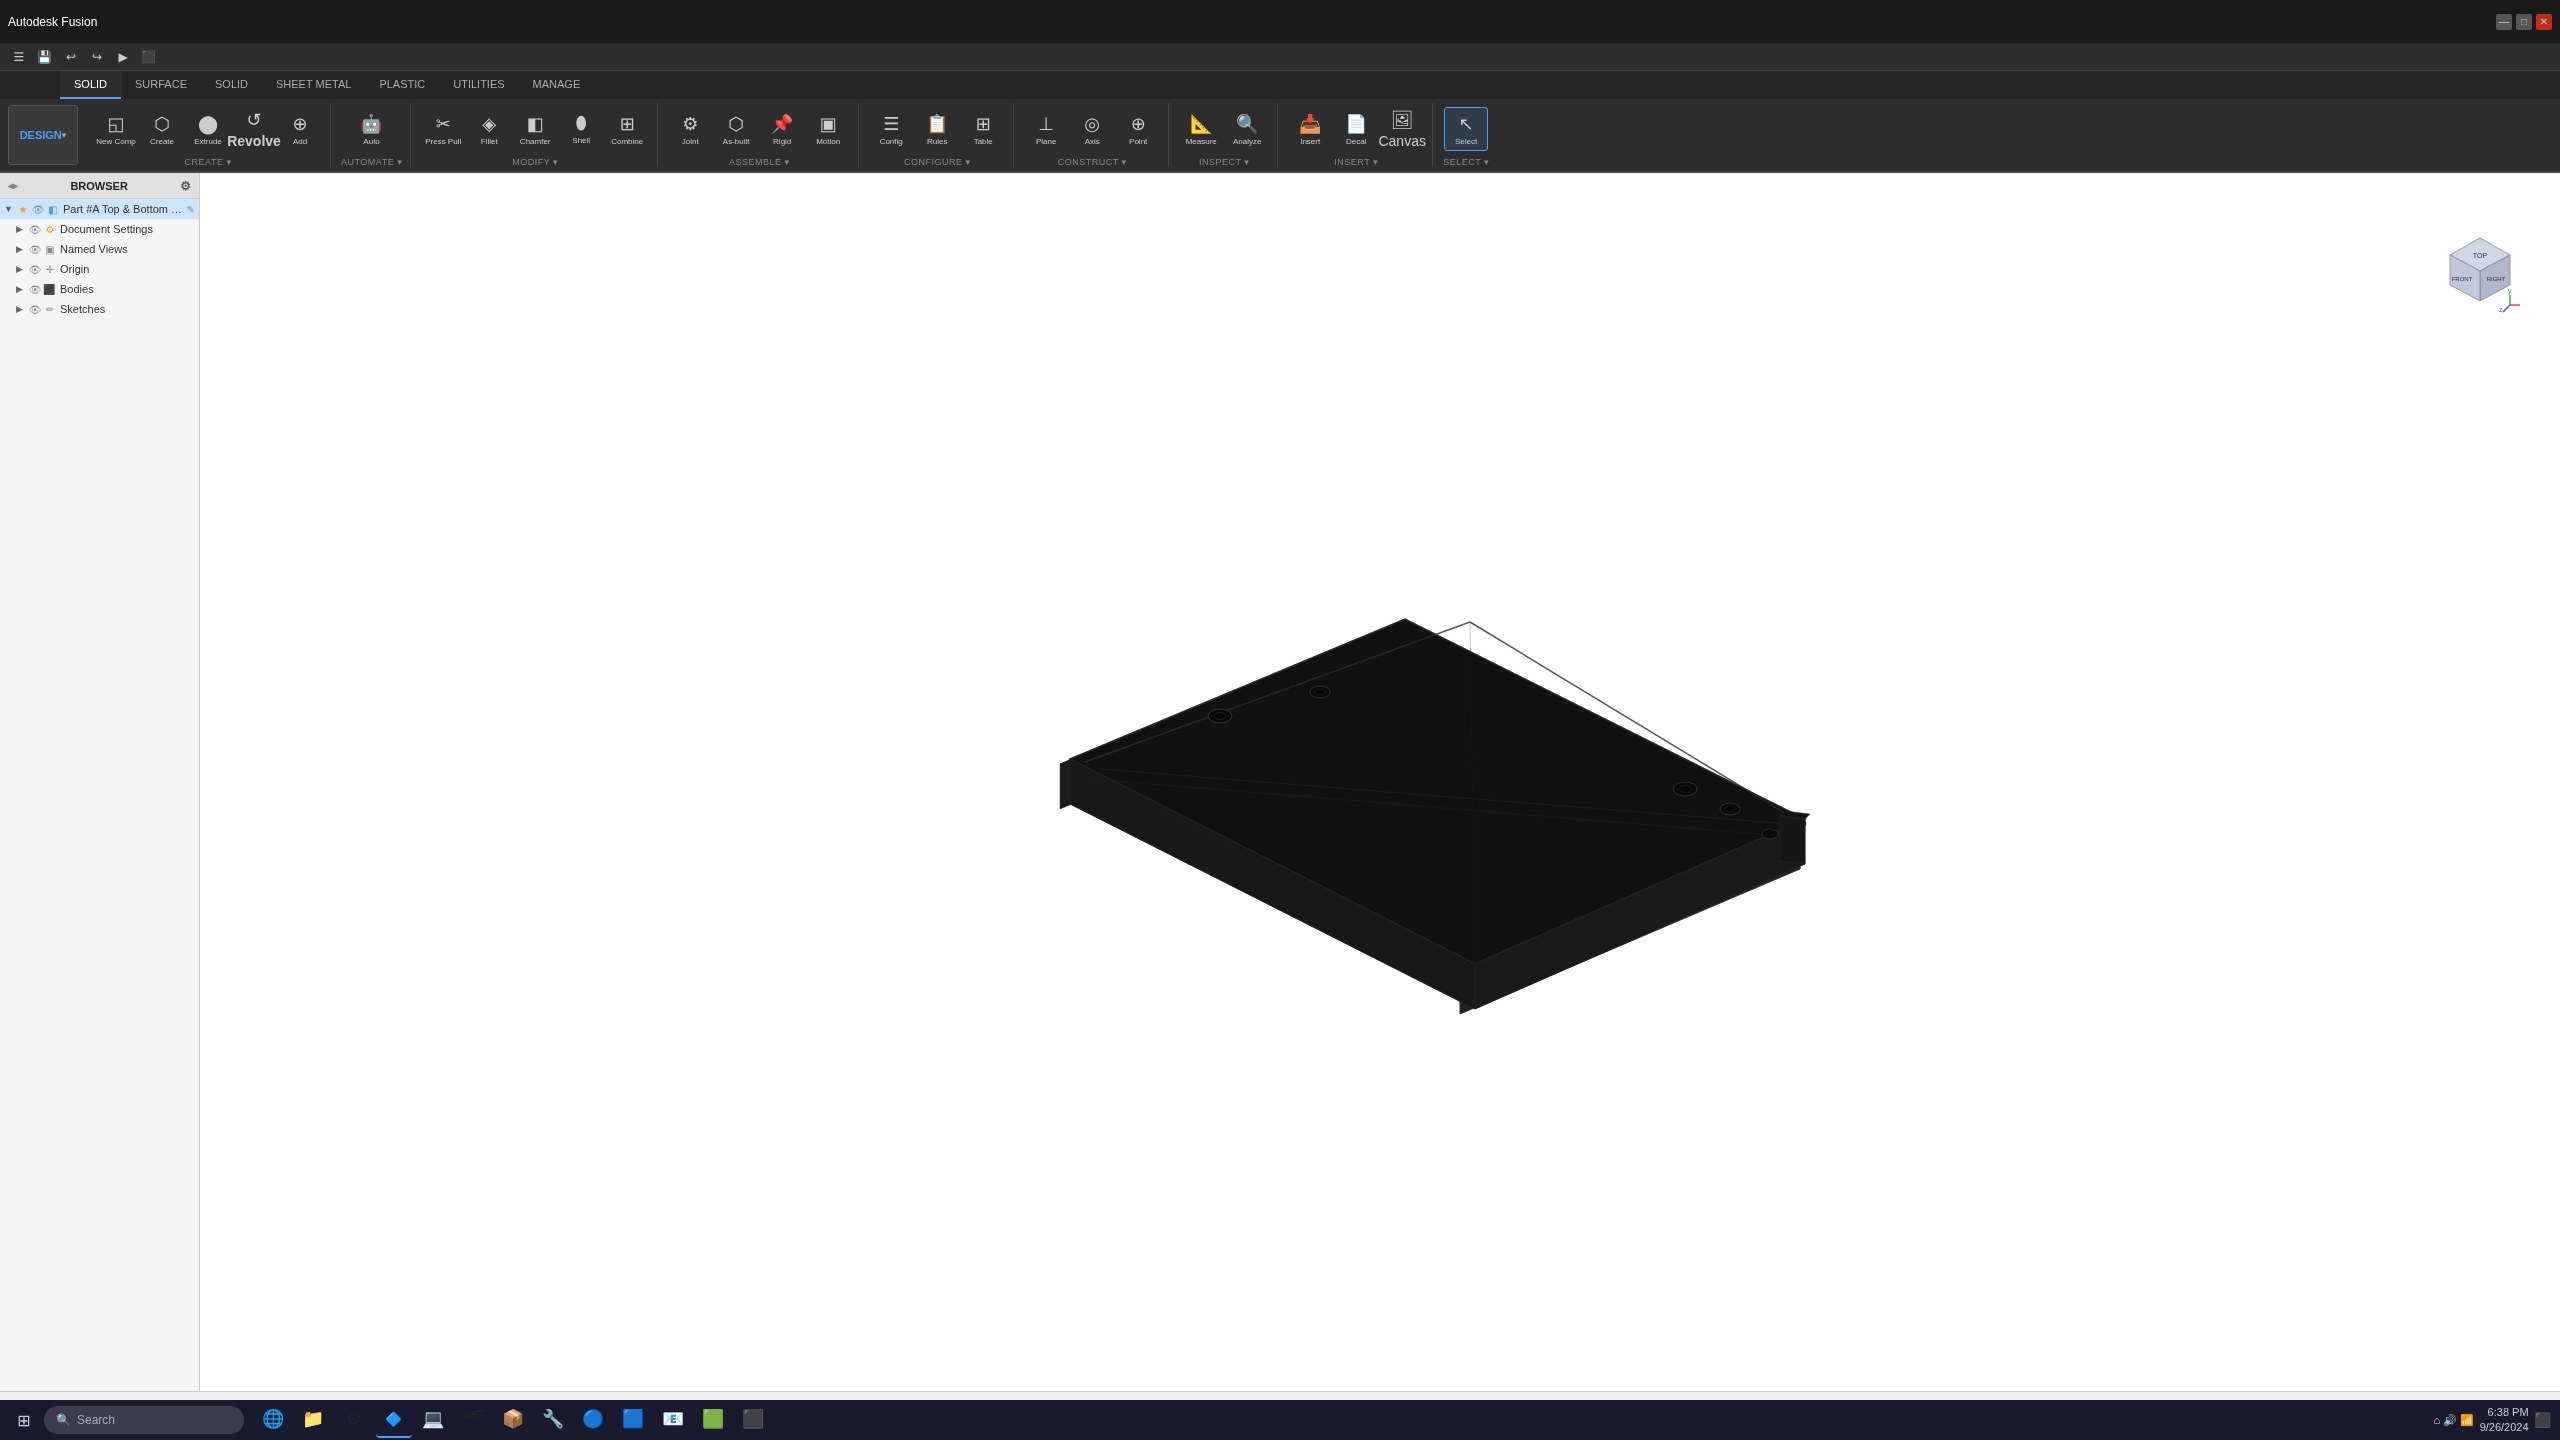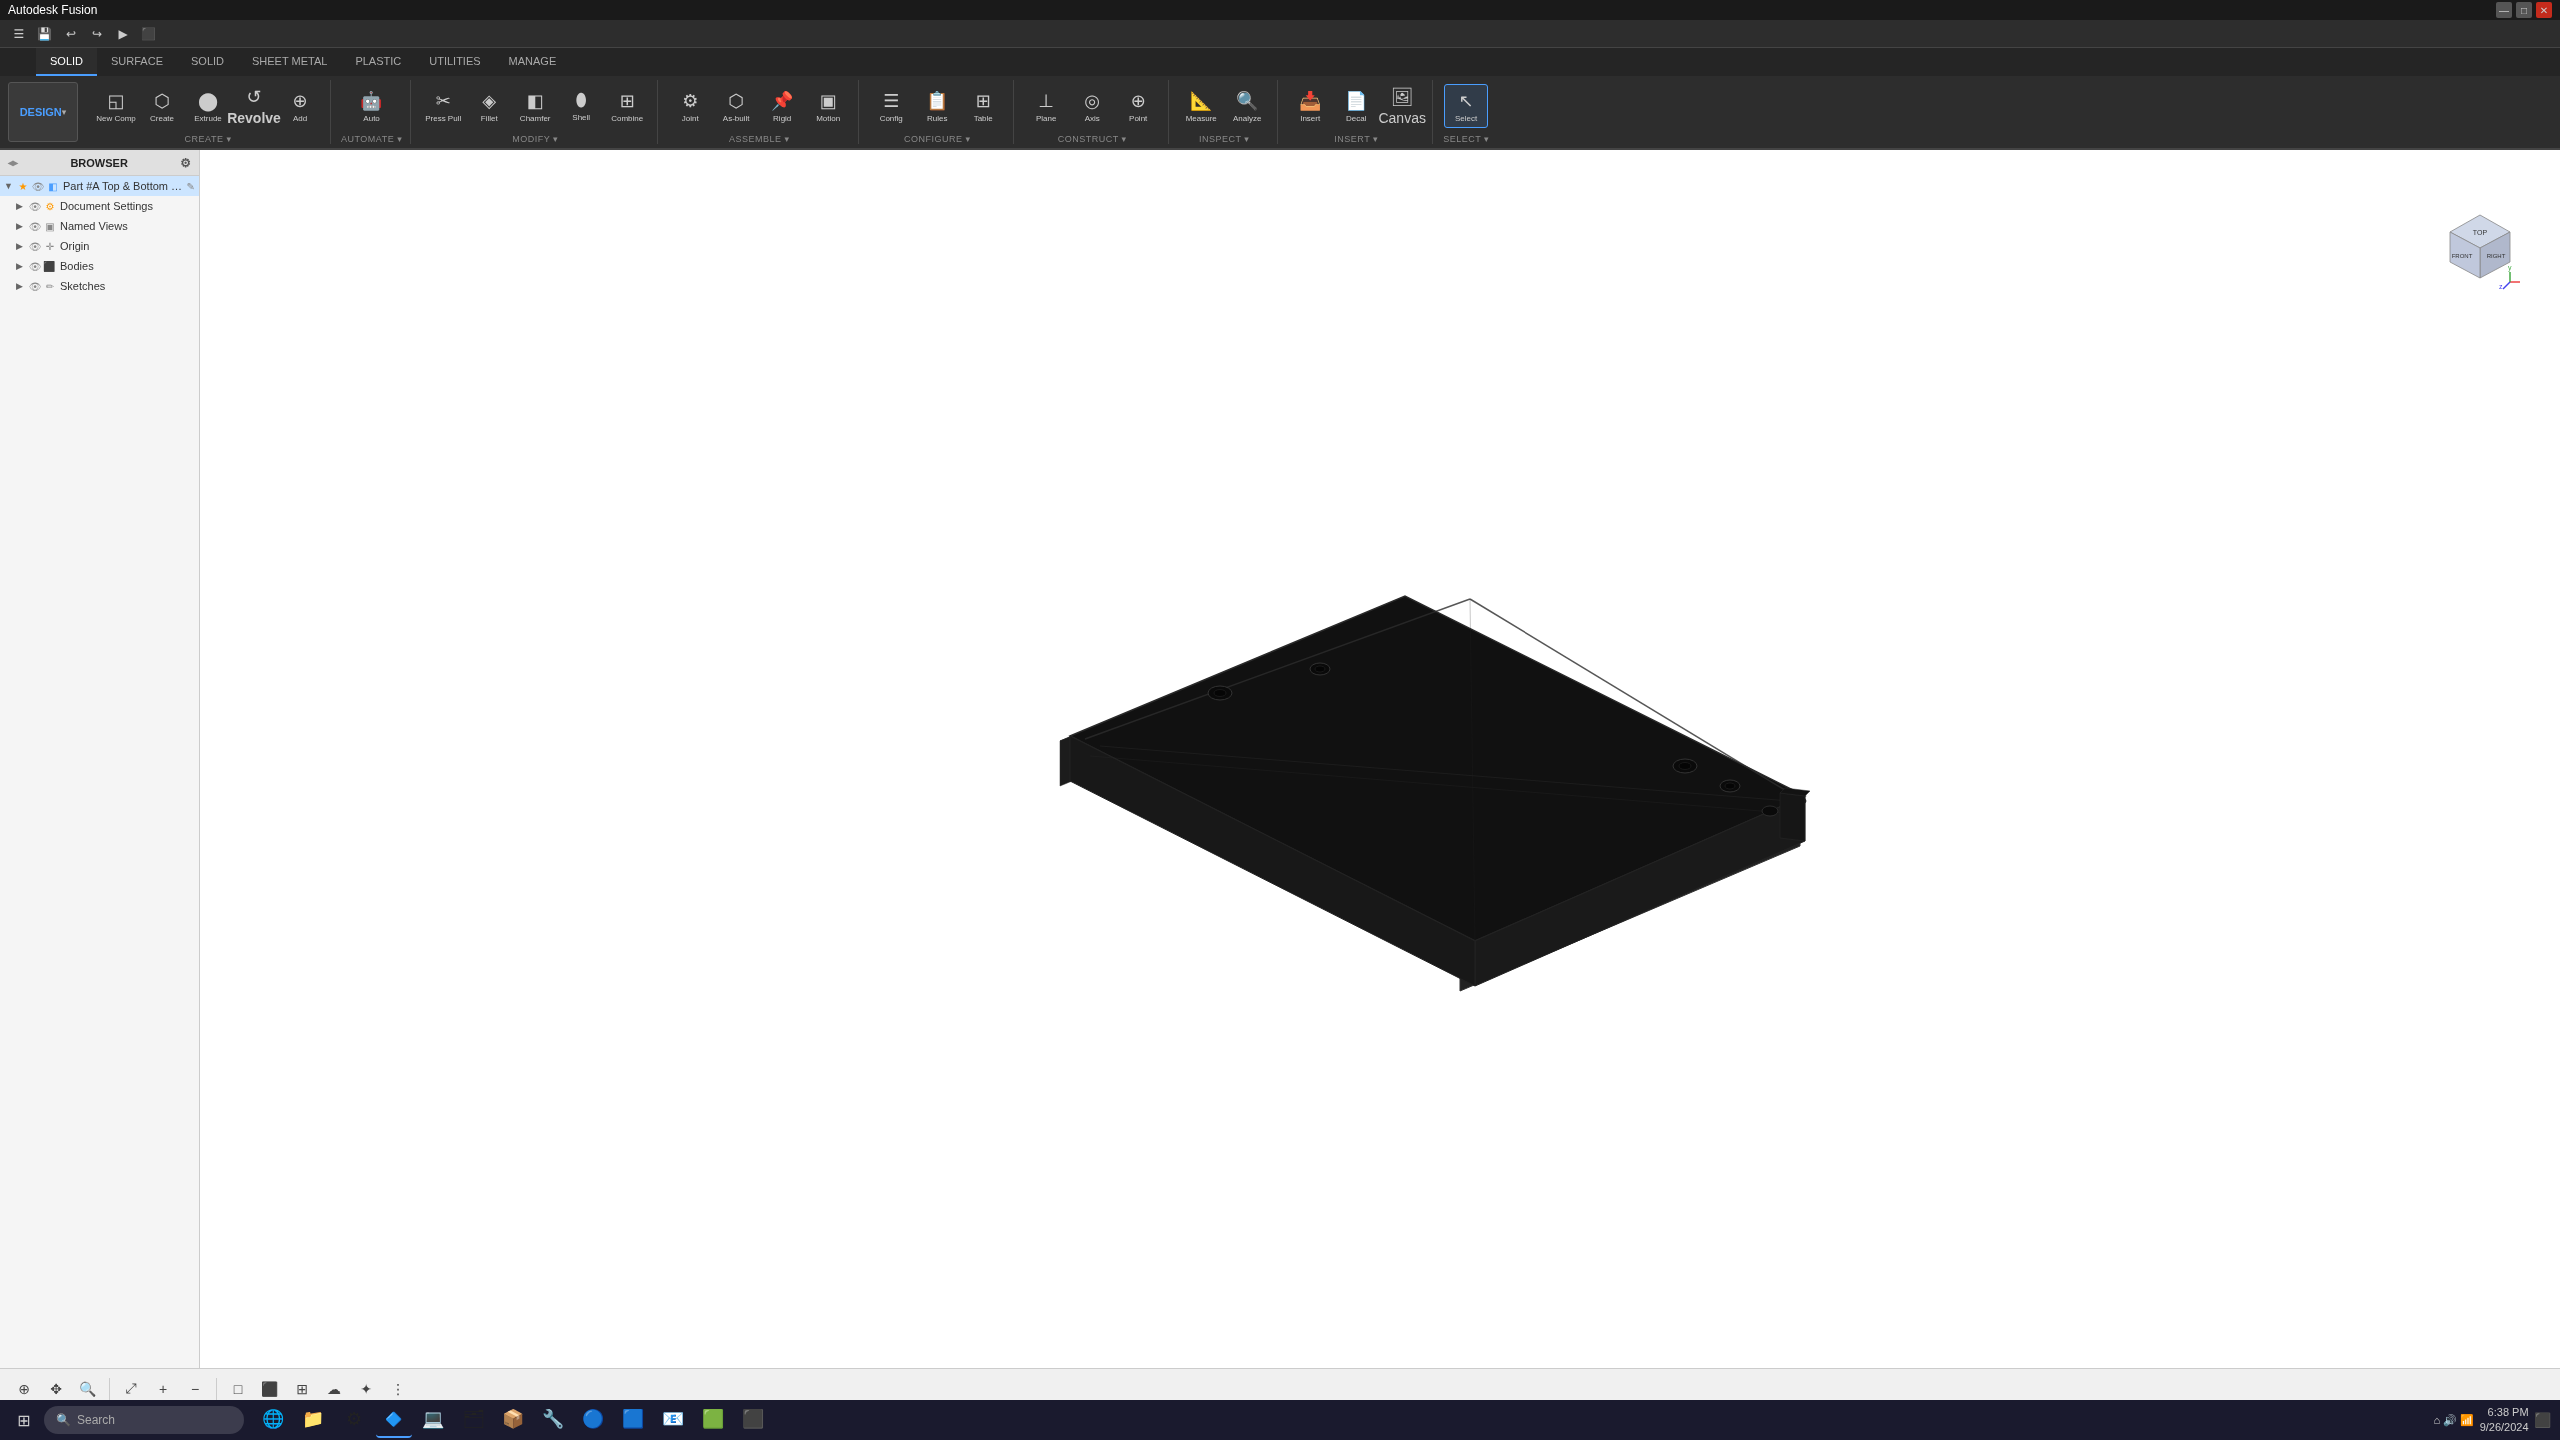--- a/index.html
+++ b/index.html
@@ -8,21 +8,21 @@
       height: 1440px;
       background: #f0f0f0;
       font-family: 'Segoe UI', Arial, sans-serif;
       font-size: 11px;
       overflow: hidden;
       color: #222;
     }
 
     
     #titlebar {
-      height: 20px;
+      height: 43px;
       background: #1a1a1a;
       display: flex;
       align-items: center;
       padding: 0 8px;
       color: #ccc;
       font-size: 12px;
     }
     #titlebar .app-name {
       color: #fff;
       font-size: 12px;
@@ -79,21 +79,21 @@
     #ribbon-container {
       background: #2d2d2d;
       border-bottom: 2px solid #444;
     }
 
     
     #ribbon-tabs {
       display: flex;
       height: 28px;
       background: #252525;
-      padding-left: 36px;
+      padding-left: 60px;
     }
     .ribbon-tab {
       padding: 0 14px;
       height: 28px;
       display: flex;
       align-items: center;
       cursor: pointer;
       font-size: 11px;
       color: #aaa;
       border-bottom: 2px solid transparent;

